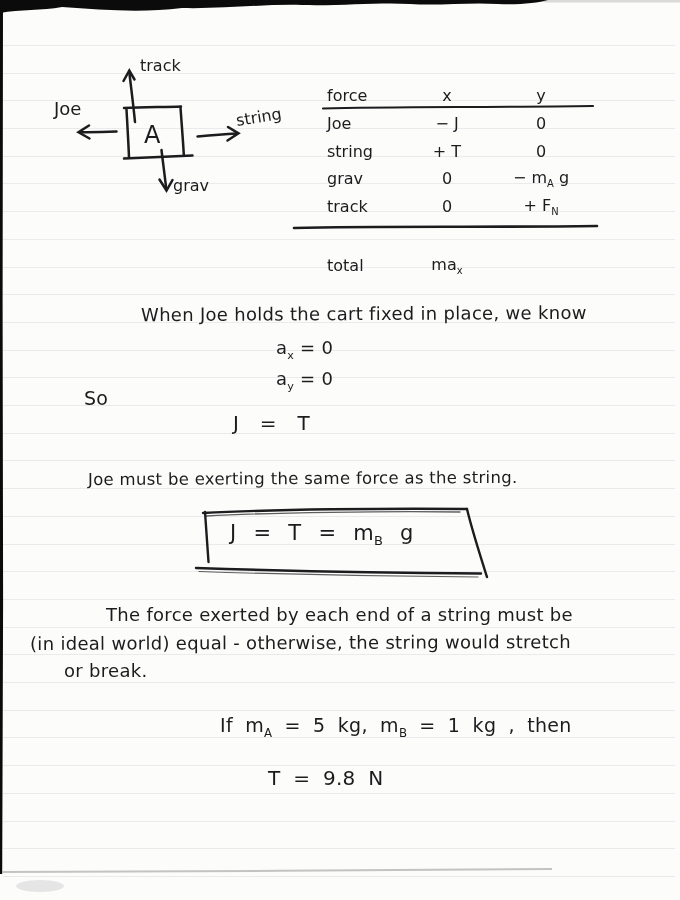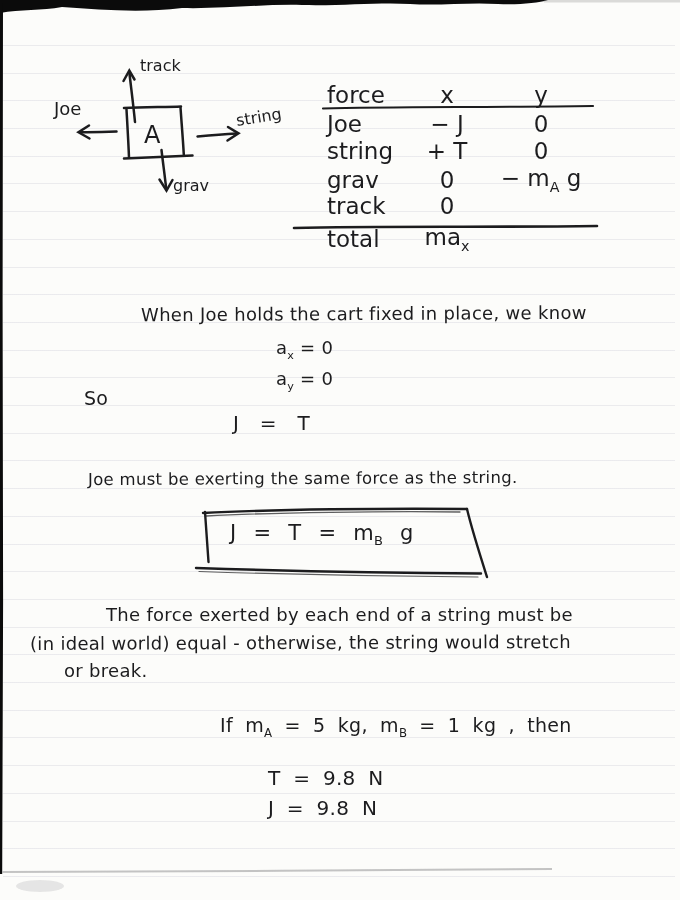--- a/index.html
+++ b/index.html
@@ -30,24 +30,24 @@
   .eqjt {left:233px;top:411px;font-size:20px;word-spacing:14px;}
   .p2   {left:88px; top:469px;font-size:16.5px;transform:rotate(-.3deg);}
   .eqbox{left:230px;top:521px;font-size:21px;word-spacing:10px;}
   .p3a  {left:106px;top:604px;font-size:18px;}
   .p3b  {left:30px; top:632px;font-size:18px;transform:rotate(-.2deg);}
   .p3c  {left:64px; top:660px;font-size:18px;}
   .p4   {left:186px;top:714px;font-size:19px;word-spacing:6px;margin-left:34px;}
   .eqt  {left:268px;top:766px;font-size:20px;word-spacing:6px;}
   .eqj  {left:268px;top:796px;font-size:20px;word-spacing:6px;}
   
-  .ftable{position:absolute;left:295px;top:80px;width:312px;font-size:23px;}
+  .ftable{position:absolute;left:295px;top:80px;width:312px;font-size:16px;}
   .trow{display:grid;grid-template-columns:108px 88px 100px;height:27.5px;align-items:center;}
   .trow.header{height:30px;}
-  .trow.total{margin-top:4px;}
+  .trow.total{margin-top:32px;}
   .c1{padding-left:32px;}
   .c2,.c3{text-align:center;}
 </style>
 </head>
 <body>
 
 <div class="page">
 
   <div class="rules"></div>
 
@@ -124,20 +124,21 @@
       <span class="c3">0</span>
     </div>
     <div class="trow">
       <span class="c1">grav</span>
       <span class="c2">0</span>
       <span class="c3"><span>− m</span><sub>A</sub><span> g</span></span>
     </div>
     <div class="trow">
       <span class="c1">track</span>
       <span class="c2">0</span>
+      <span class="c3"><span>+ F</span><sub>N</sub><span></span></span>
     </div>
     <div class="trow total">
       <span class="c1">total</span>
       <span class="c2"><span>ma</span><sub>x</sub></span>
     </div>
   </div>
 
   <div class="hw p1">When Joe holds the cart fixed in place, we know</div>
 
   <div class="hw eqax"><span>a</span><sub>x</sub><span> = 0</span></div>
@@ -150,15 +151,14 @@
 
   <div class="hw p3a">The force exerted by each end of a string must be</div>
 
   <div class="hw eqbox"><span>J = T = m</span><sub>B</sub><span> g</span></div>
   <div class="hw p3b">(in ideal world) equal - otherwise, the string would stretch</div>
   <div class="hw p3c">or break.</div>
 
   <div class="hw p4"><span>If  m</span><sub>A</sub><span> = 5 kg,  m</span><sub>B</sub><span> = 1 kg , then</span></div>
 
   <div class="hw eqt">T = 9.8 N</div>
-  <div class="hw eqj">J = 9.8 N</div>
 
 </div>
 
 </body></html>

